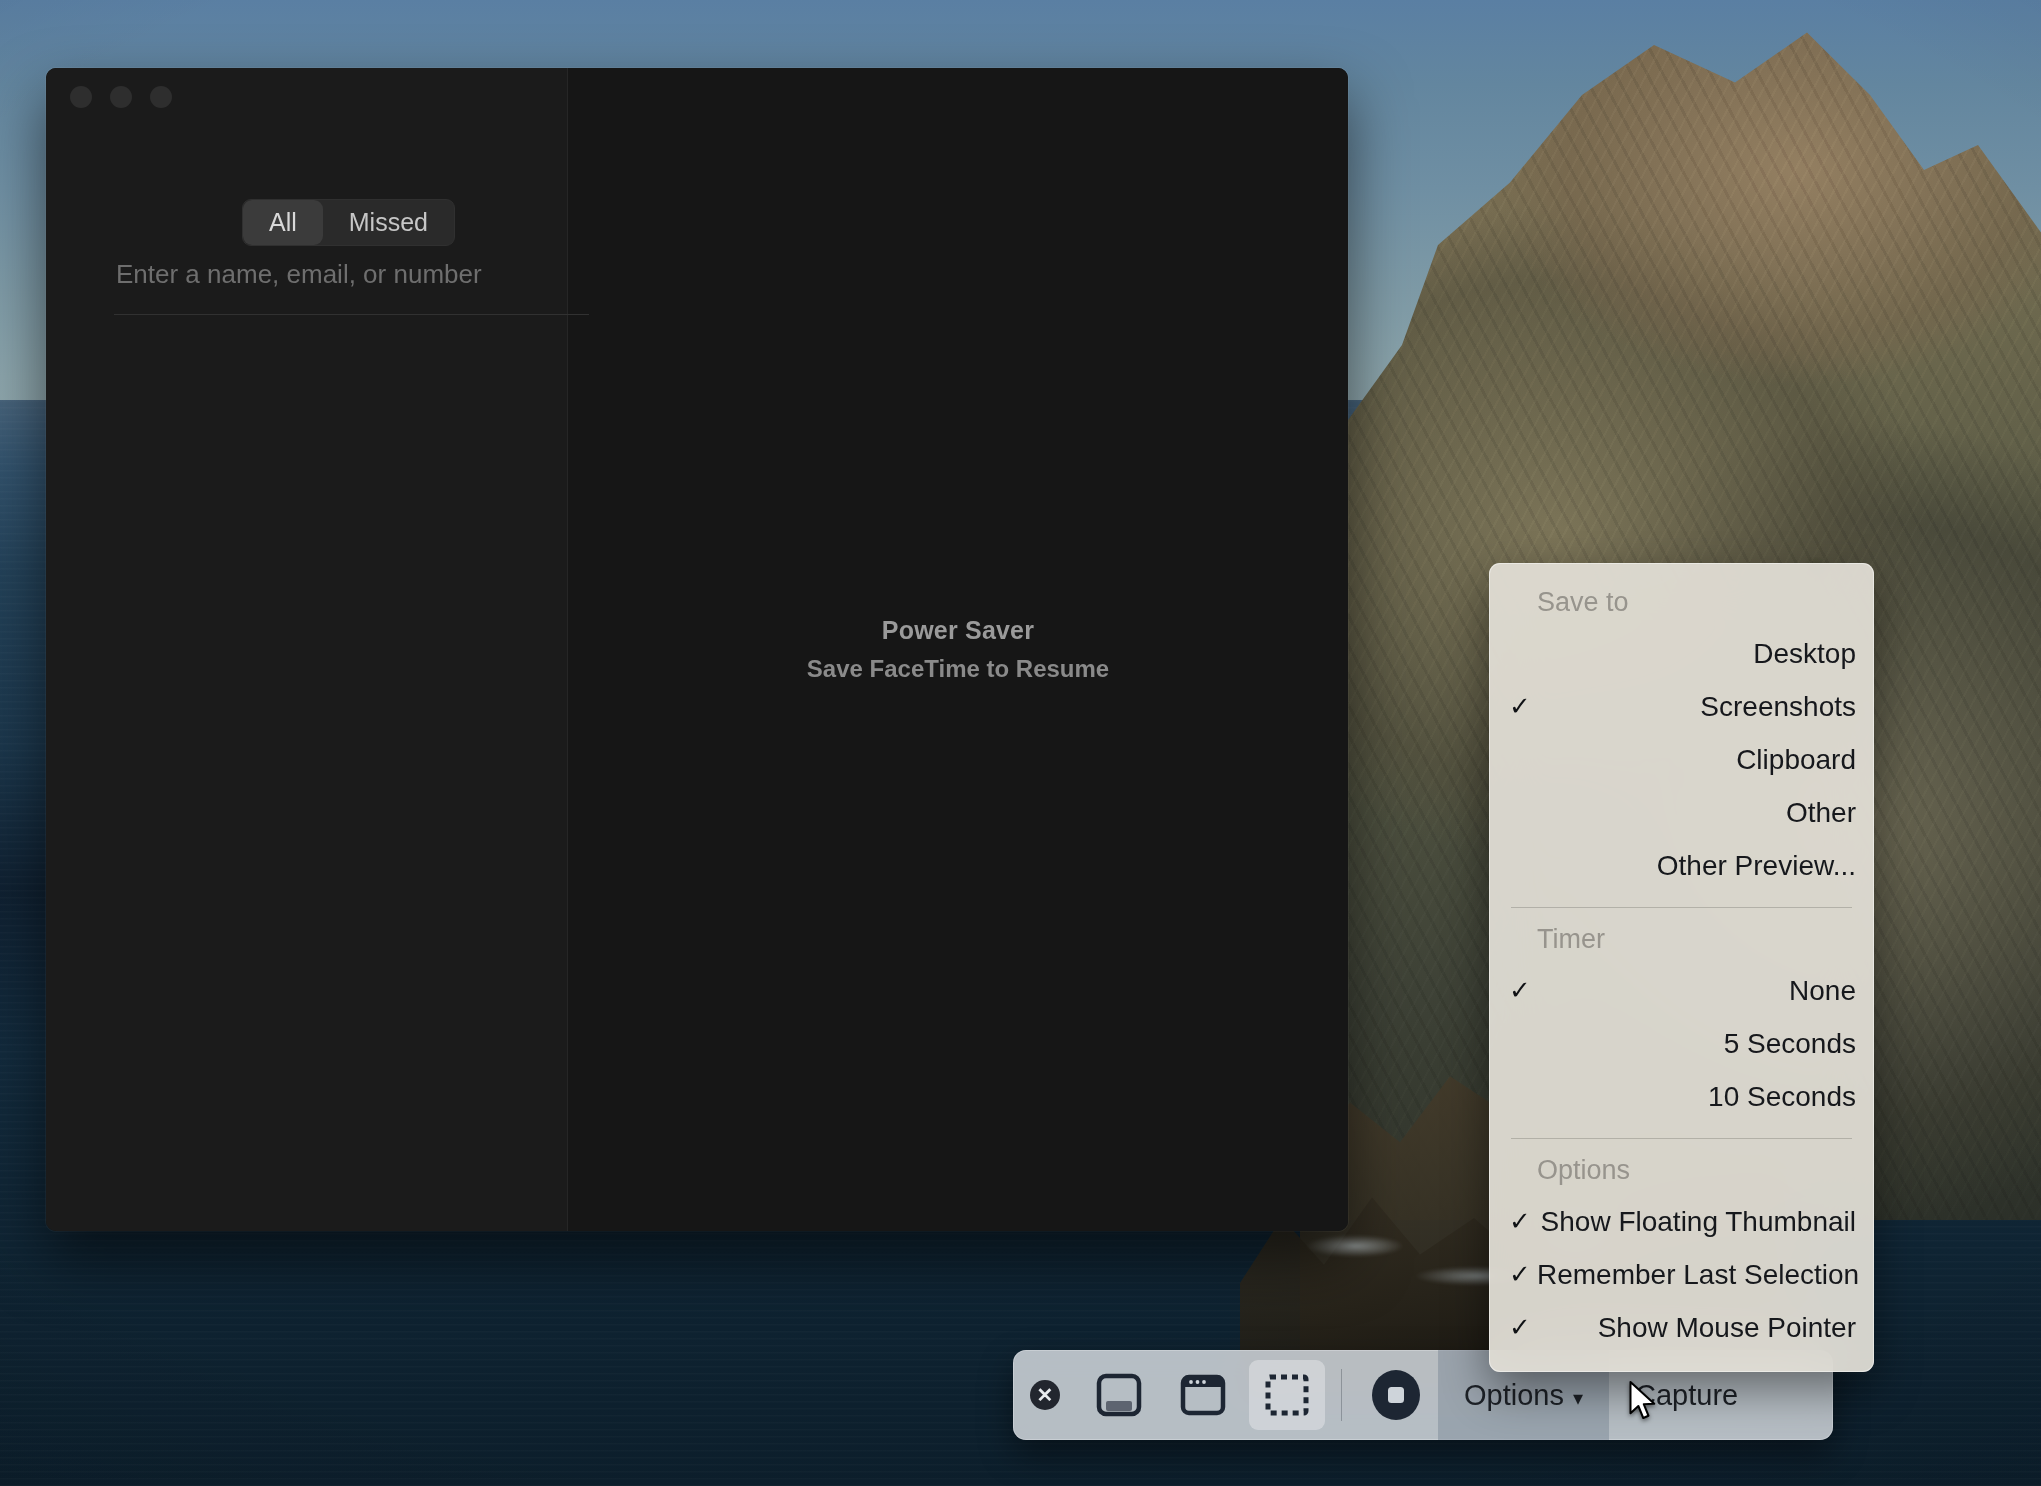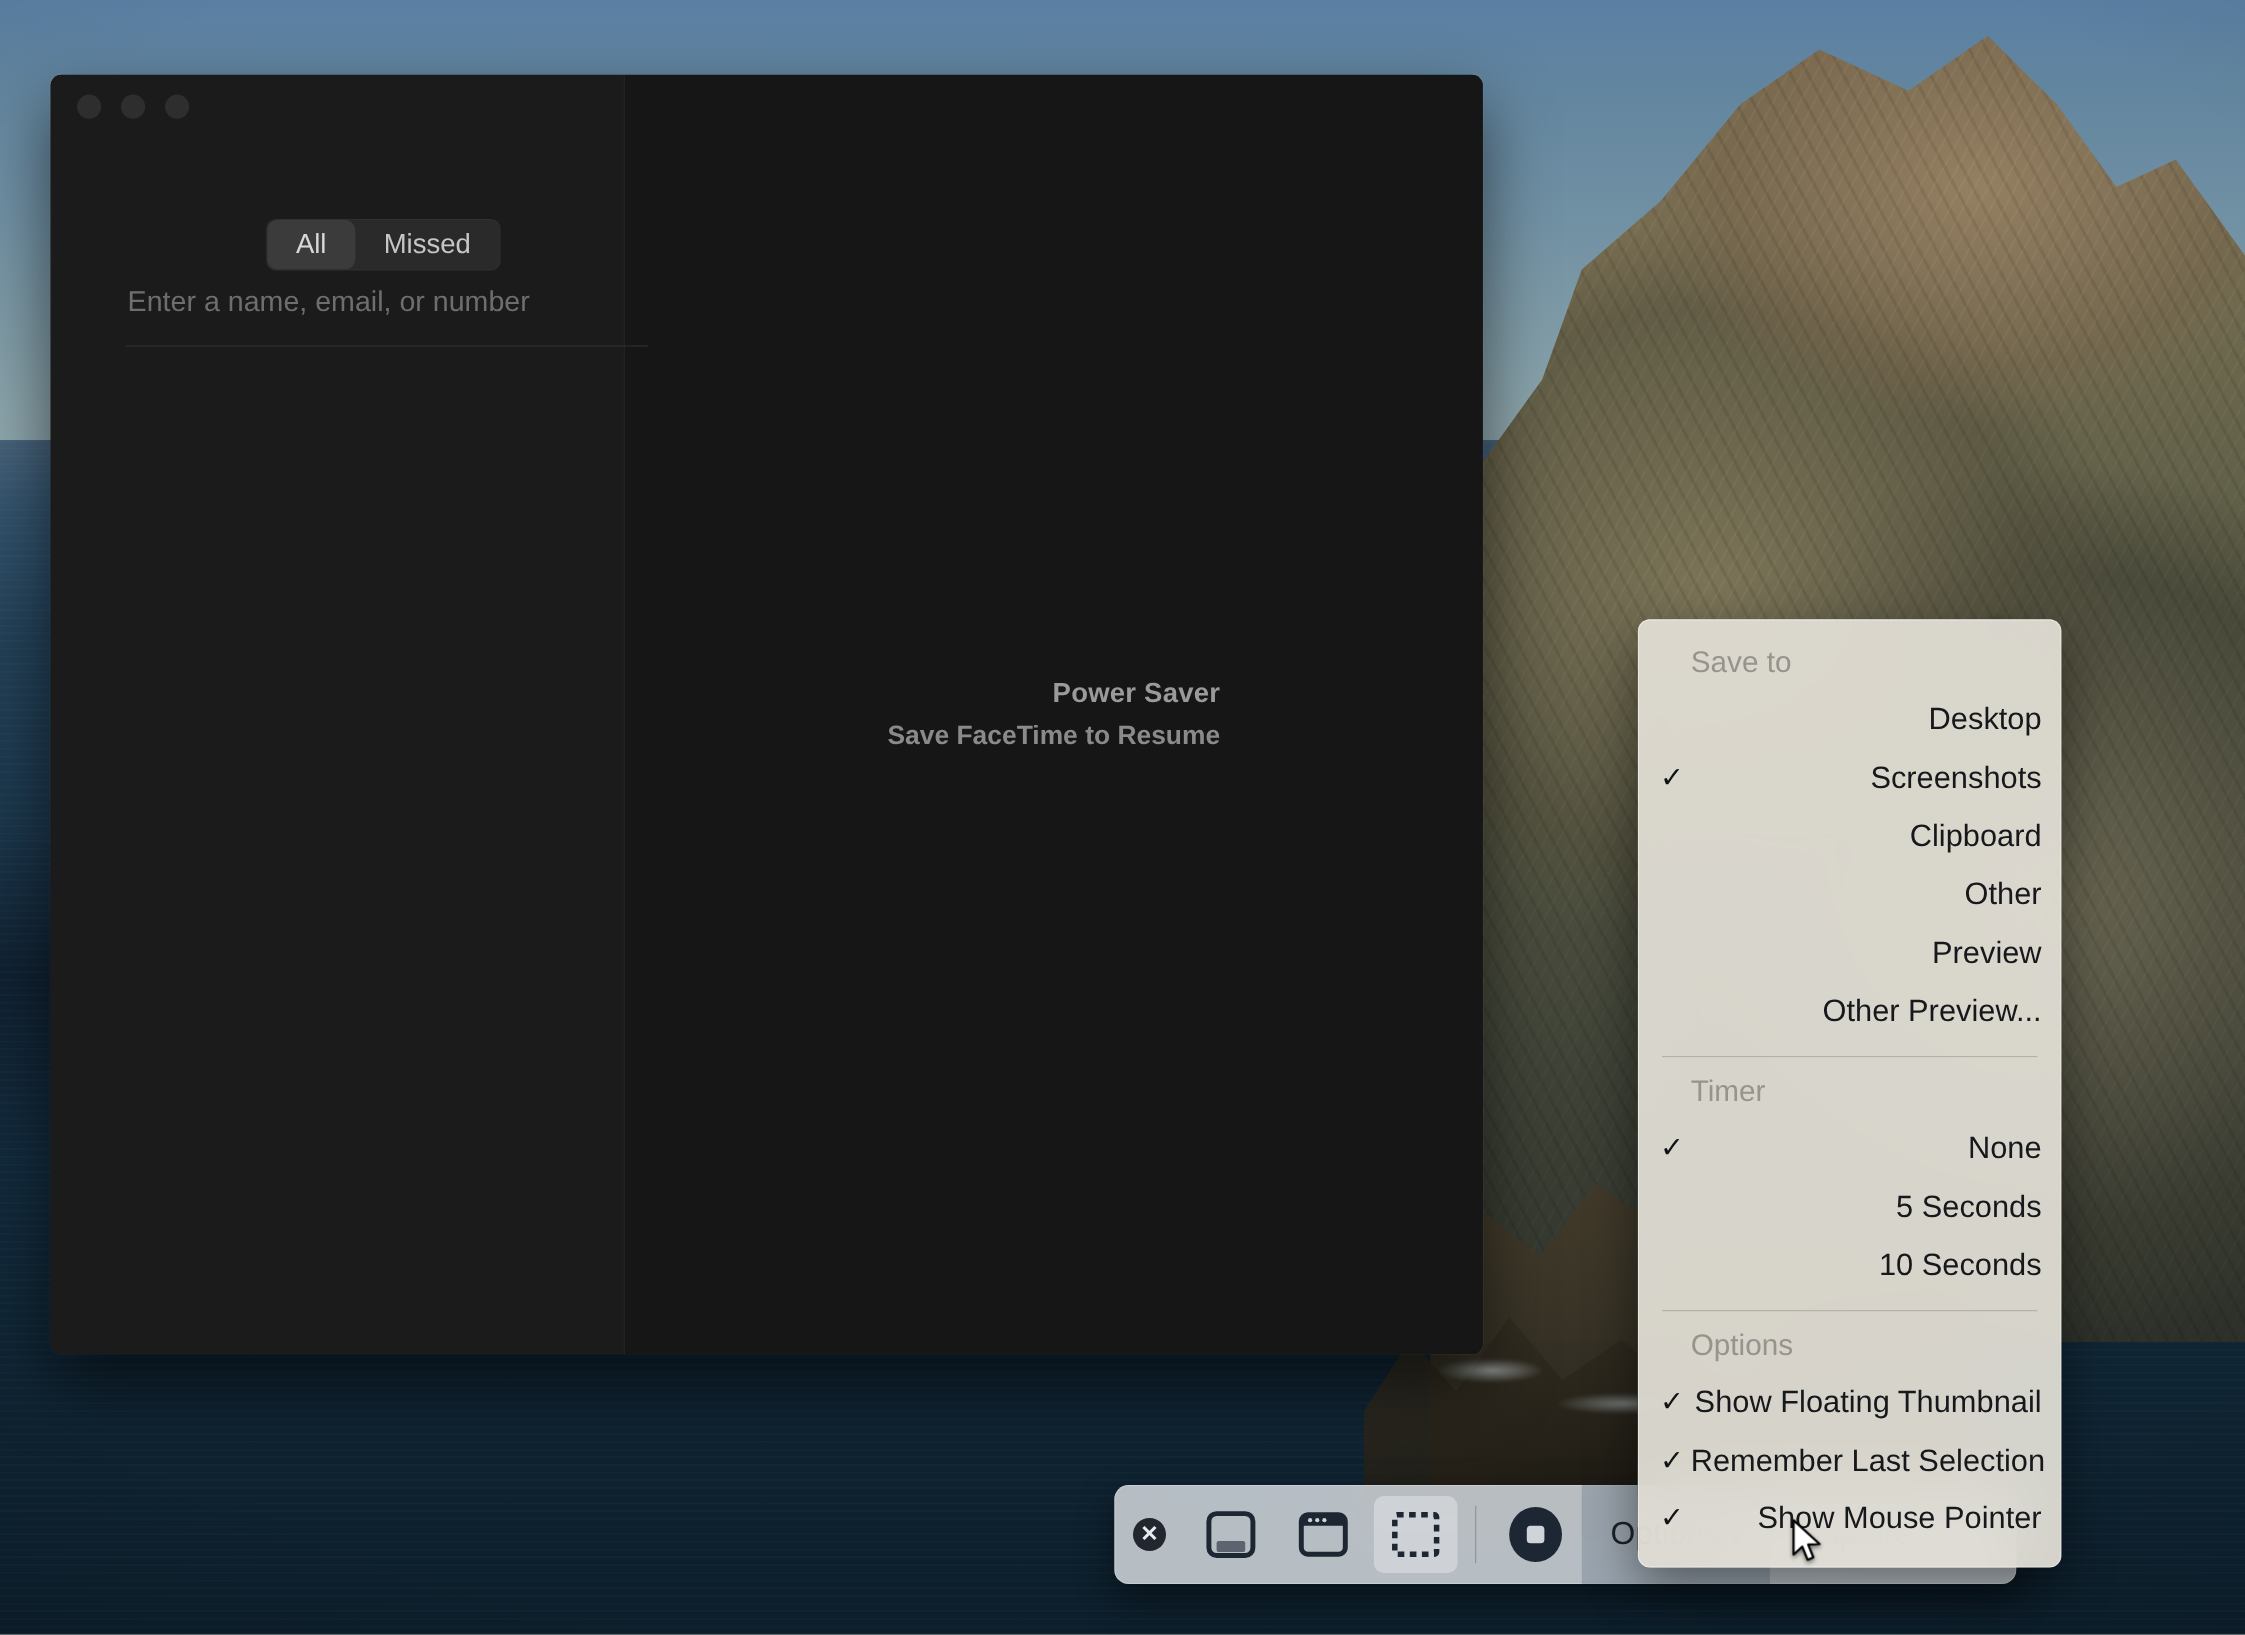--- a/index.html
+++ b/index.html
@@ -186,21 +186,21 @@
     background: transparent;
     border: none;
     outline: none;
     color: #cfcfcf;
     font-size: 26px;
     font-family: "Liberation Sans", sans-serif;
   }
   .search-input::placeholder { color: #6e6e6e; }
 
   .powersaver {
-    text-align: right;
+    text-align: center;
     color: #8c8c8c;
     user-select: none;
   }
   .ps-title {
     font-size: 25px;
     font-weight: bold;
     letter-spacing: .2px;
     margin-bottom: 10px;
     color: #9a9a9a;
   }
@@ -415,23 +415,20 @@
       <span class="opt-check">✓</span>
       <span>Screenshots</span>
     </div>
     <div class="opt-item">
       <span>Clipboard</span>
     </div>
     <div class="opt-item">
       <span>Other</span>
     </div>
     <div class="opt-item">
-      <span>Preview</span>
-    </div>
-    <div class="opt-item">
       <span>Other Preview...</span>
     </div>
 
     <div class="opt-sep"></div>
 
     <div class="opt-section-title">Timer</div>
 
     <div class="opt-item">
       <span class="opt-check">✓</span>
       <span>None</span>

